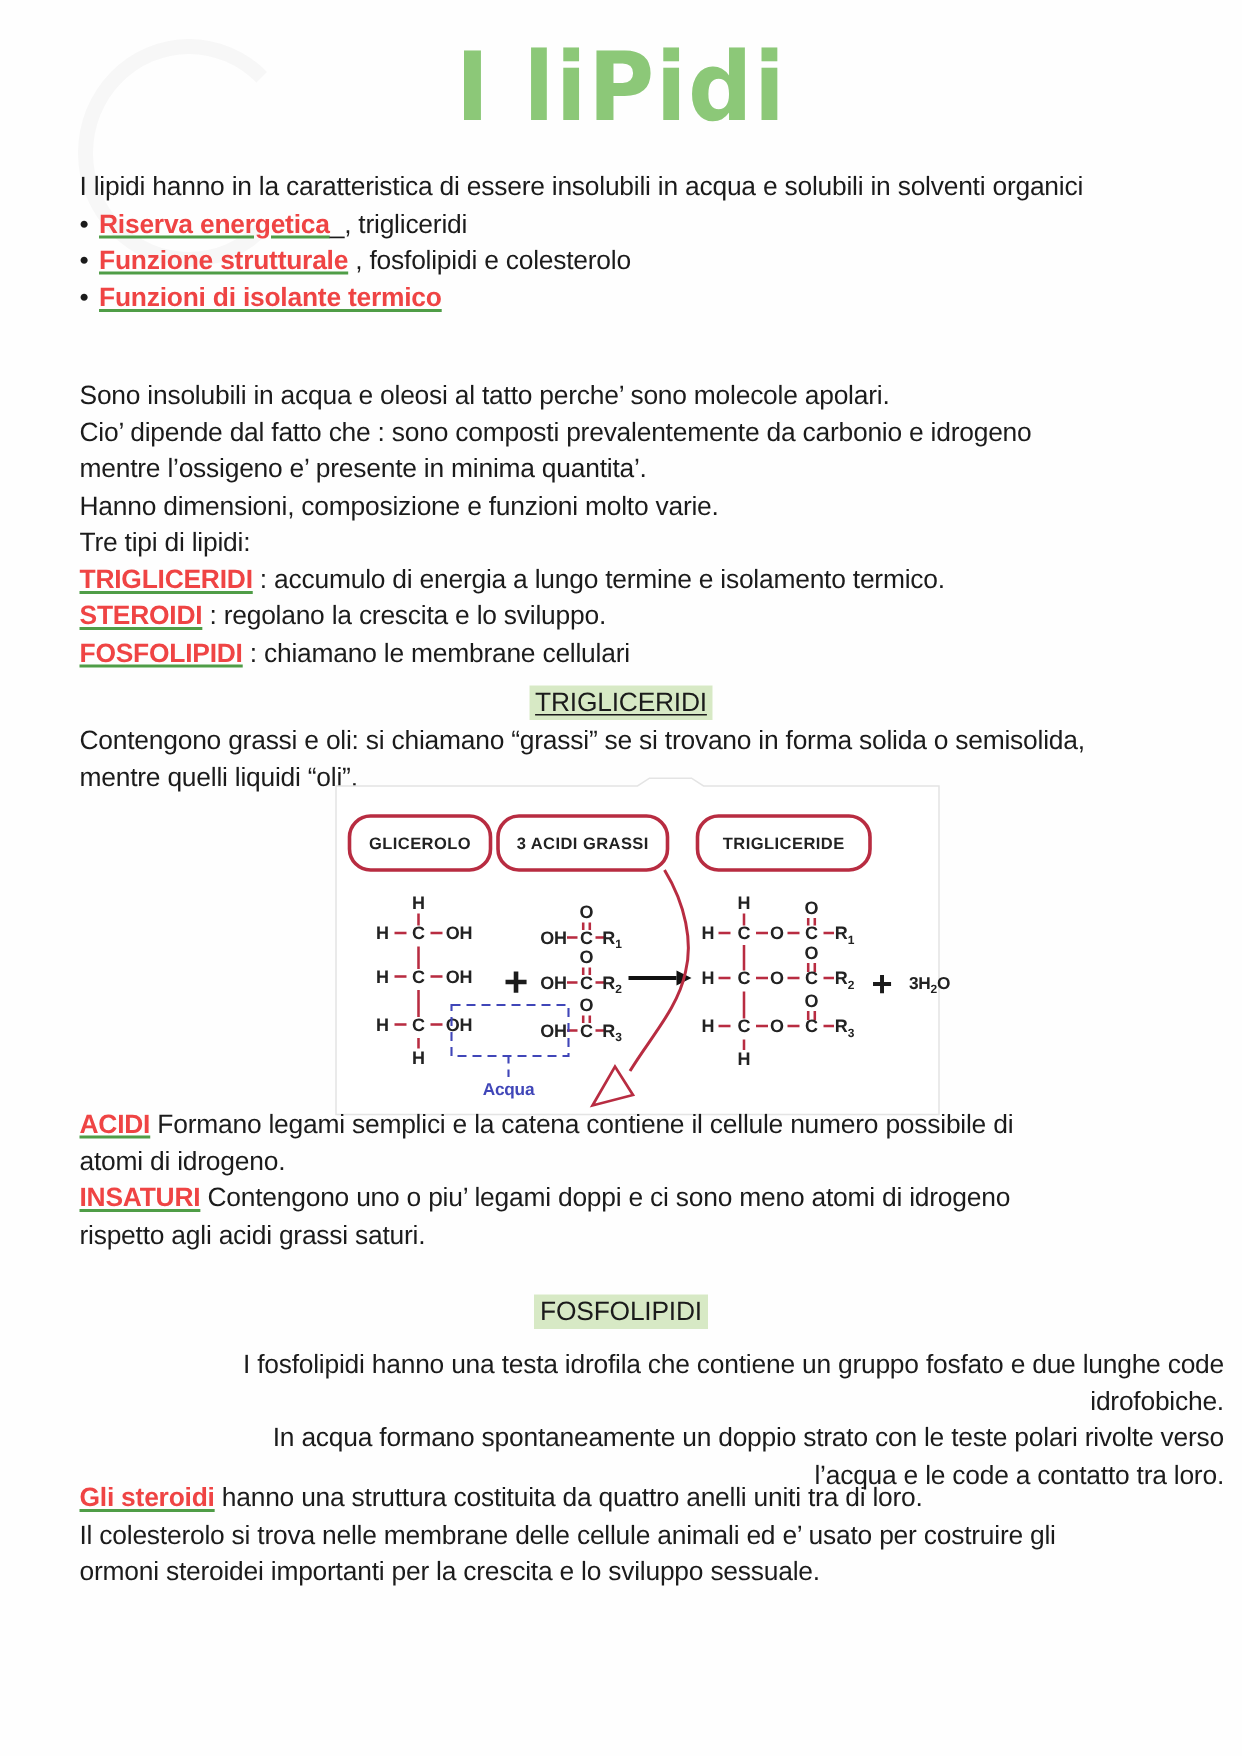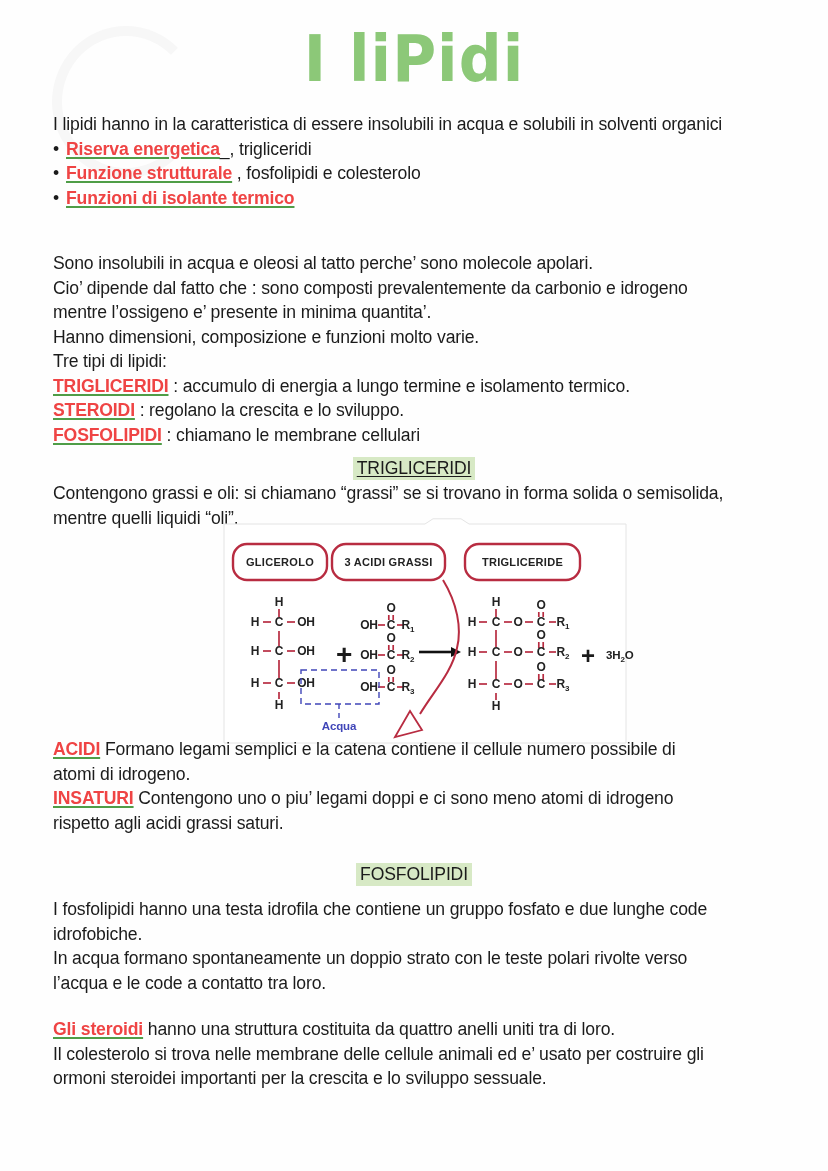--- a/index.html
+++ b/index.html
@@ -212,26 +212,26 @@
     <div class="line"><span class="term">ACIDI</span><span> Formano legami semplici e la catena contiene il cellule numero possibile di</span></div>
     <div class="line">atomi di idrogeno.</div>
     <div class="line"><span class="term">INSATURI</span><span> Contengono uno o piu’ legami doppi e ci sono meno atomi di idrogeno</span></div>
     <div class="line">rispetto agli acidi grassi saturi.</div>
   </div>
 
   <div class="heading-row" style="top:862px;">
     <span class="hl">FOSFOLIPIDI</span>
   </div>
 
-  <div class="tblock" style="top:897px;">
+  <div class="tblock" style="top:897px;text-align:right;">
     <div class="line">I fosfolipidi hanno una testa idrofila che contiene un gruppo fosfato e due lunghe code</div>
     <div class="line">idrofobiche.</div>
     <div class="line">In acqua formano spontaneamente un doppio strato con le teste polari rivolte verso</div>
     <div class="line">l’acqua e le code a contatto tra loro.</div>
   </div>
 
-  <div class="tblock" style="top:1017px;">
+  <div class="tblock" style="top:986px;">
     <div class="line"><span class="term">Gli steroidi</span><span> hanno una struttura costituita da quattro anelli uniti tra di loro.</span></div>
     <div class="line">Il colesterolo si trova nelle membrane delle cellule animali ed e’ usato per costruire gli</div>
     <div class="line">ormoni steroidei importanti per la crescita e lo sviluppo sessuale.</div>
   </div>
 
 </div>
 
 </body></html>

